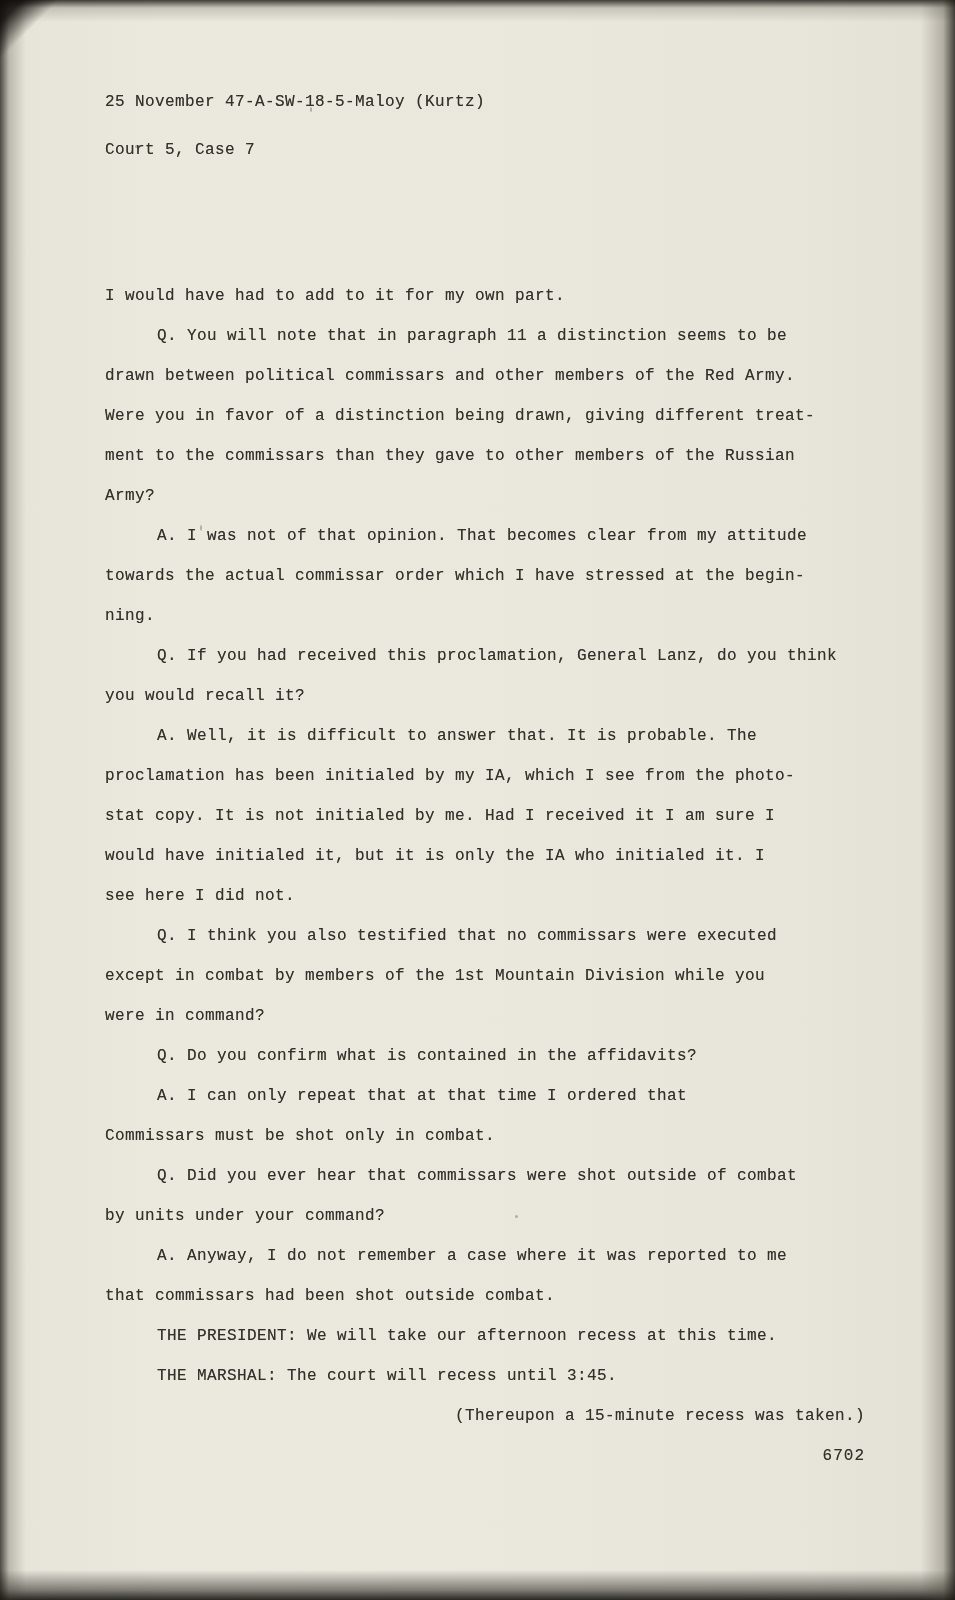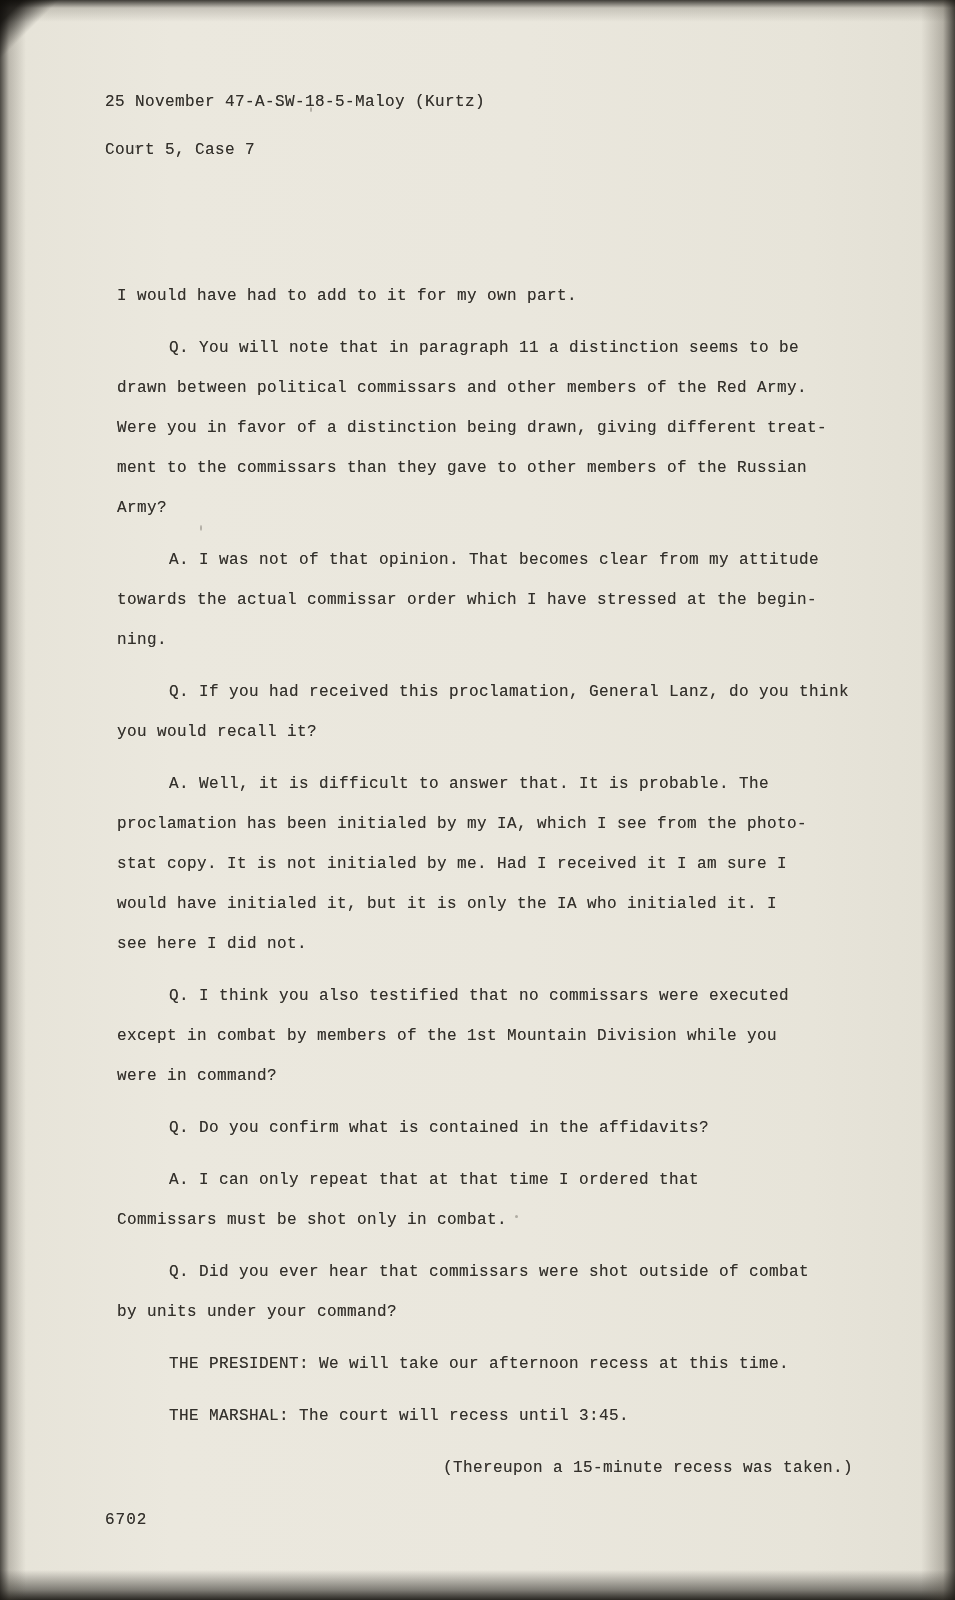--- a/index.html
+++ b/index.html
@@ -41,37 +41,37 @@
   }
   .doc-header {
     line-height: 24px;
     white-space: pre-line;
   }
   .transcript-body {
     margin-top: 90px;
     line-height: 40px;
   }
   .para {
-    margin: 12px;
+    margin: 0;
     white-space: pre-line;
     overflow-wrap: break-word;
   }
   .para.indent {
     text-indent: 52px;
   }
   .para.flush {
     text-indent: 0;
   }
   .para.center {
     text-align: right;
   }
   .page-number {
     margin-top: 0;
     line-height: 40px;
-    text-align: left;
+    text-align: right;
     letter-spacing: 1px;
   }
   
   .speck {
     position: absolute;
     background: rgba(70,64,54,0.35);
     border-radius: 50%;
   }
   .speck.s1 { left: 135px; top: 145px; width: 3px; height: 3px; }
   .speck.s2 { left: 310px; top: 107px; width: 2px; height: 5px; }
@@ -111,20 +111,22 @@
 would have initialed it, but it is only the IA  who initialed it. I
 see here I did not.</div>
         <div class="para indent">Q. I think you also testified that no commissars were executed
 except in combat by  members of the 1st Mountain Division while you
 were in command?</div>
         <div class="para indent">Q. Do you confirm what is contained in the affidavits?</div>
         <div class="para indent">A. I can only repeat that at that time I ordered that
 Commissars must be shot only in combat.</div>
         <div class="para indent">Q. Did you ever hear that commissars were shot outside of combat
 by units under your command?</div>
+        <div class="para indent">A. Anyway, I do not remember a case where it was reported to me
+that commissars had been shot outside combat.</div>
         <div class="para indent">THE PRESIDENT: We will take our afternoon recess at this time.</div>
         <div class="para indent">THE MARSHAL: The court will recess until 3:45.</div>
         <div class="para center">(Thereupon a 15-minute recess was taken.)</div>
       </div>
 
     <div class="page-number">6702</div>
   </div>
 </div>
 
 </body></html>

